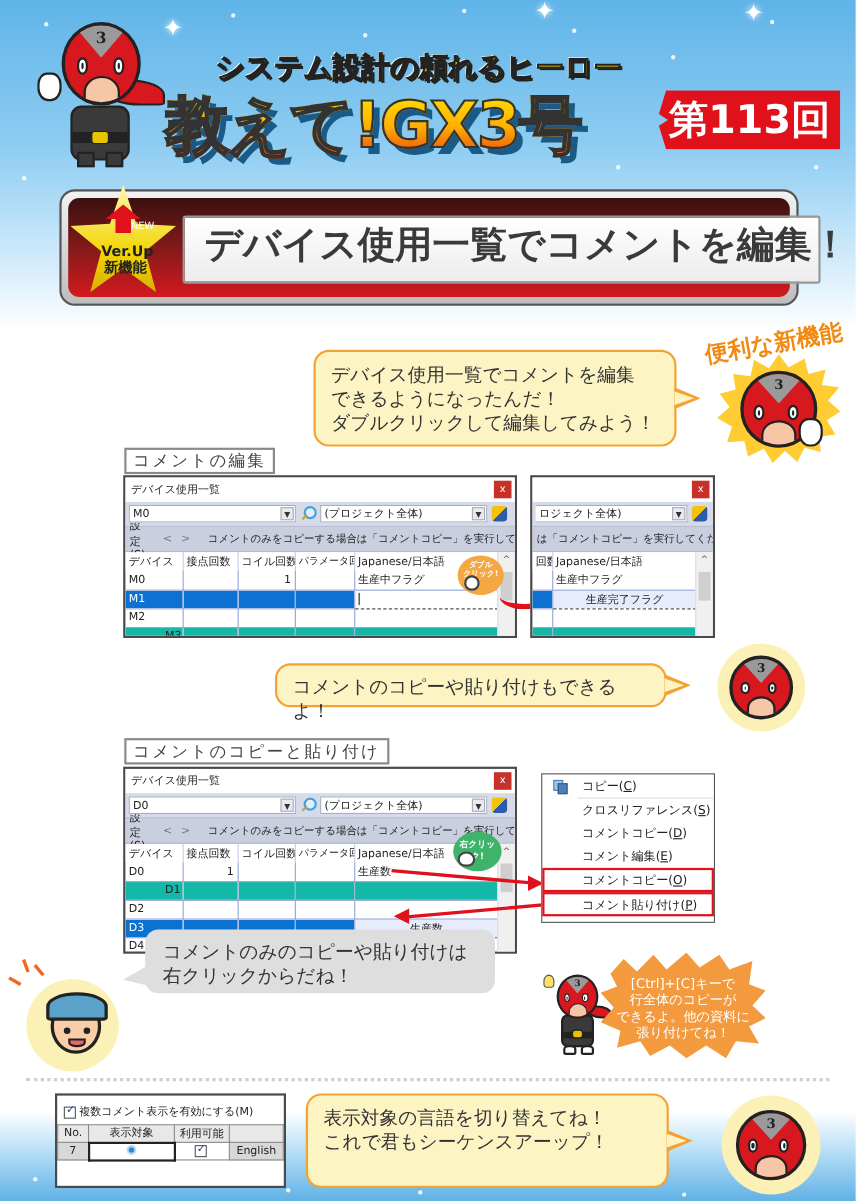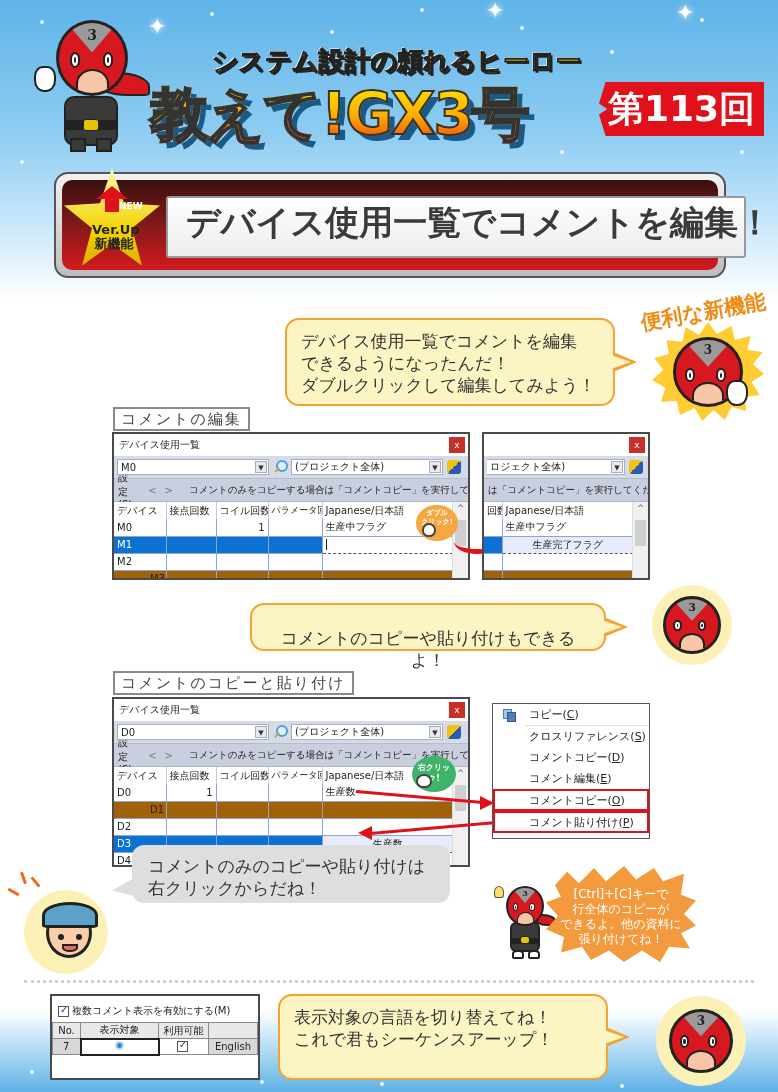--- a/index.html
+++ b/index.html
@@ -37,21 +37,21 @@
   .m-body { position: absolute; background: #3a3a3a; border: 2px solid #222; border-radius: 10px; }
   .m-belt { position: absolute; left: 0; right: 0; height: 10px; background: #222; }
   .m-buckle { position: absolute; width: 16px; height: 12px; left: 50%; margin-left: -8px; background: #e6c400; border-radius: 3px; border: 1px solid #222; }
   .m-hand { position: absolute; background: #fff; border: 2px solid #222; border-radius: 40% 40% 45% 45%; }
   .m-cape { position: absolute; background: #d7181f; border: 2px solid #222; border-radius: 0 60% 10% 60%; }
   .m-leg { position: absolute; background: #3a3a3a; border: 2px solid #222; }
   .m-boot { position: absolute; background: #fff; border: 2px solid #222; border-radius: 40% 40% 20% 20%; }
 
   
   .subtitle {
-    left: 212px; top: 44px; font-size: 26px; font-weight: bold; letter-spacing: 0;
+    left: 196px; top: 44px; font-size: 26px; font-weight: bold; letter-spacing: 0;
     color: #ffe800;
     -webkit-text-stroke: 1px #222;
     text-shadow: 2px 2px 0 #222, -1px -1px 0 #fff;
     font-family: "DejaVu Sans", sans-serif;
   }
   .maintitle {
     left: 150px; top: 76px; font-size: 58px; font-weight: bold; letter-spacing: -2px;
     color: #ff8a00;
     background: linear-gradient(180deg, #ffee00 0%, #ffb000 50%, #e8200c 100%);
     -webkit-background-clip: text; background-clip: text; -webkit-text-fill-color: transparent;
@@ -93,21 +93,21 @@
   }
   .star-badge {
     left: 62px; top: 168px; width: 100px; height: 104px;
     background: linear-gradient(180deg, #fff8b0 0%, #f2d400 60%, #d2a900 100%);
     clip-path: polygon(50% 0%, 62% 34%, 98% 36%, 70% 58%, 80% 94%, 50% 73%, 20% 94%, 30% 58%, 2% 36%, 38% 34%);
   }
   .new-arrow {
     left: 96px; top: 186px; width: 32px; height: 26px; background: #e0111b;
     clip-path: polygon(50% 0, 100% 50%, 72% 50%, 72% 100%, 28% 100%, 28% 50%, 0 50%);
   }
-  .new-label { left: 100px; top: 201px; font-size: 9px; font-weight: bold; color: #fff; padding-left: 19px; }
+  .new-label { left: 100px; top: 201px; font-size: 9px; font-weight: normal; color: #fff; padding-left: 19px; }
   .verup { left: 92px; top: 223px; font-size: 13px; font-weight: bold; color: #222; text-align: center; width: 44px; line-height: 14px; }
 
   
   .bubble-y {
     background: #fdf4c4; border: 2px solid #f4a233; border-radius: 14px;
     color: #333; font-size: 17px; line-height: 22px; padding: 10px 14px;
   }
   .bubble-y .tail {
     position: absolute; right: -24px; top: 50%; margin-top: -10px; width: 24px; height: 20px;
     background: #f4a233; clip-path: polygon(0 0, 100% 50%, 0 100%);
@@ -155,21 +155,21 @@
   .win-bar2 { height: 24px; background: #c9cfdf; display: flex; align-items: center; padding: 0 4px; gap: 8px; border-top: 1px solid #b5bccc; border-bottom: 1px solid #aeb6c8; }
   .sep { width: 1px; height: 14px; background: #8d94a6; }
   .icon-search { width: 14px; height: 14px; position: relative; }
   .icon-search::before { content: ""; position: absolute; left: 3px; top: 0; width: 8px; height: 8px; border: 2px solid #4aa0d8; border-radius: 50%; background: #dff0ff; }
   .icon-search::after { content: ""; position: absolute; left: 1px; top: 9px; width: 6px; height: 2px; background: #c8a23a; transform: rotate(-45deg); }
   .icon-gear { width: 14px; height: 14px; background: linear-gradient(135deg, #f2c20c 0 50%, #2b5bb0 50% 100%); border-radius: 3px; }
 
   table.grid { border-collapse: collapse; width: 100%; table-layout: fixed; }
   table.grid th { background: #fff; font-weight: normal; text-align: left; border-right: 1px solid #c4cce0; height: 17px; padding: 0 3px; white-space: nowrap; overflow: hidden; }
   table.grid td { height: 17px; border-right: 1px solid #8fa5d6; border-bottom: 1px solid #8fa5d6; padding: 0 3px; white-space: nowrap; overflow: hidden; }
-  table.grid tr.alt td { background: #a16207; padding-left: 36px; }
+  table.grid tr.alt td { background: #14b8a6; padding-left: 36px; }
   table.grid tr.sel td { background: #0b72d2; color: #fff; }
   table.grid tr.sel td.edit { background: #fff; color: #222; border: 1px dashed #555; }
   table.grid tr.sel td.pasted { background: #e6ecfb; color: #222; border: 1px dashed #555; text-align: center; }
   .num-r { text-align: right; }
   .vscroll { position: absolute; right: 0; top: 0; width: 16px; bottom: 0; background: #f0f0f0; border-left: 1px solid #ddd; }
   .vscroll .thumb { position: absolute; left: 2px; right: 2px; top: 18px; height: 26px; background: #cfcfcf; }
   .vscroll .up { position: absolute; left: 0; right: 0; top: 2px; text-align: center; font-size: 8px; color: #555; }
 
   
   .ctx { background: #fff; border: 1px solid #555; font-size: 11px; color: #222; }
@@ -418,21 +418,21 @@
           </tr>
     </tbody>
       </table>
     <div class="vscroll">
         <span class="up">^</span>
         <span class="thumb"></span>
       </div>
   </div>
 </div>
 
-<div class="abs bubble-y" style="left:250px;top:603px;width:356px;height:40px;padding:22px 14px;text-align:center;">
+<div class="abs bubble-y" style="left:250px;top:603px;width:356px;height:40px;padding:9px 14px;">
   <span>コメントのコピーや貼り付けもできるよ！</span>
   <span class="tail"></span>
 </div>
 <div class="hero-badge" style="left:652px;top:585px;width:80px;height:80px;">
   <div class="m-head">
     <div class="top"></div>
     <div class="num" style="top:2px;font-size:11px;">3</div>
     <div class="m-eye" style="left:14%;top:40%;"></div>
     <div class="m-eye" style="left:62%;top:40%;"></div>
     <div class="face"></div>

